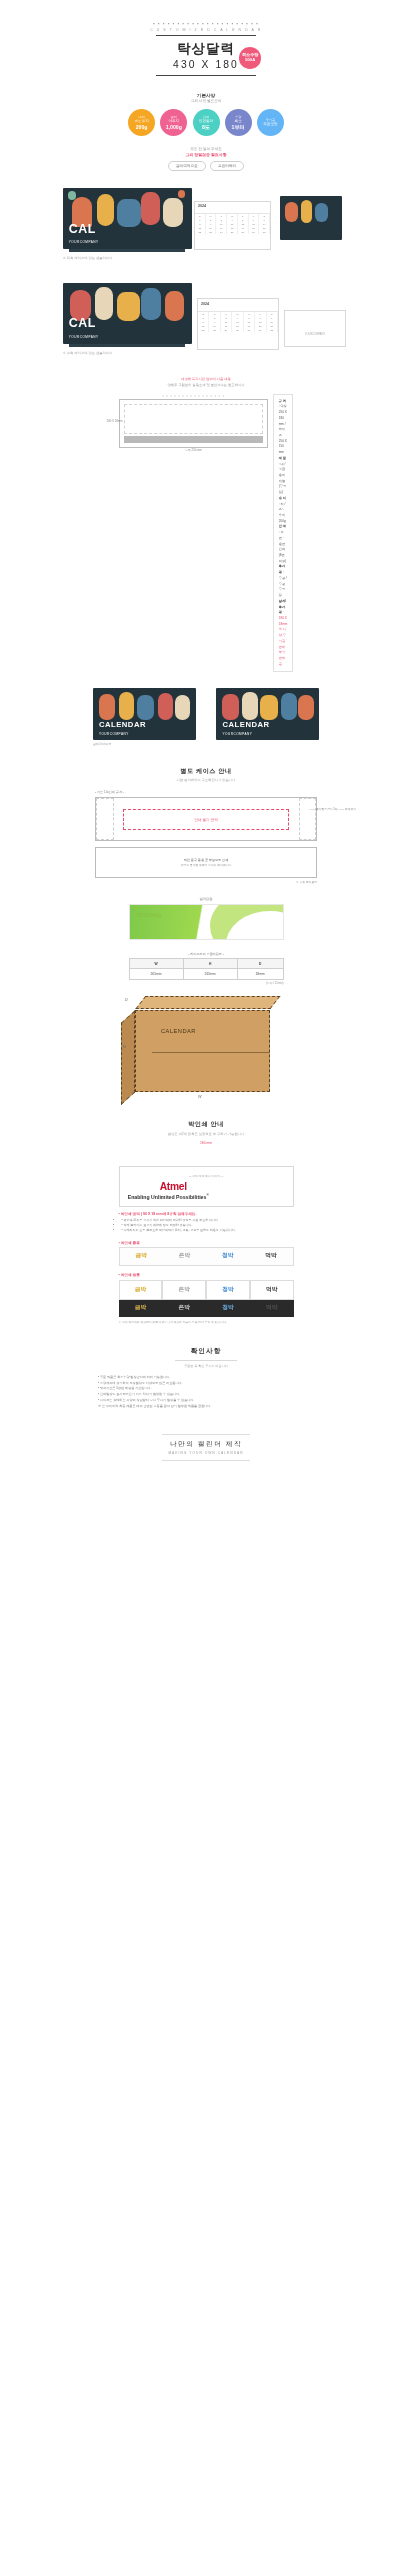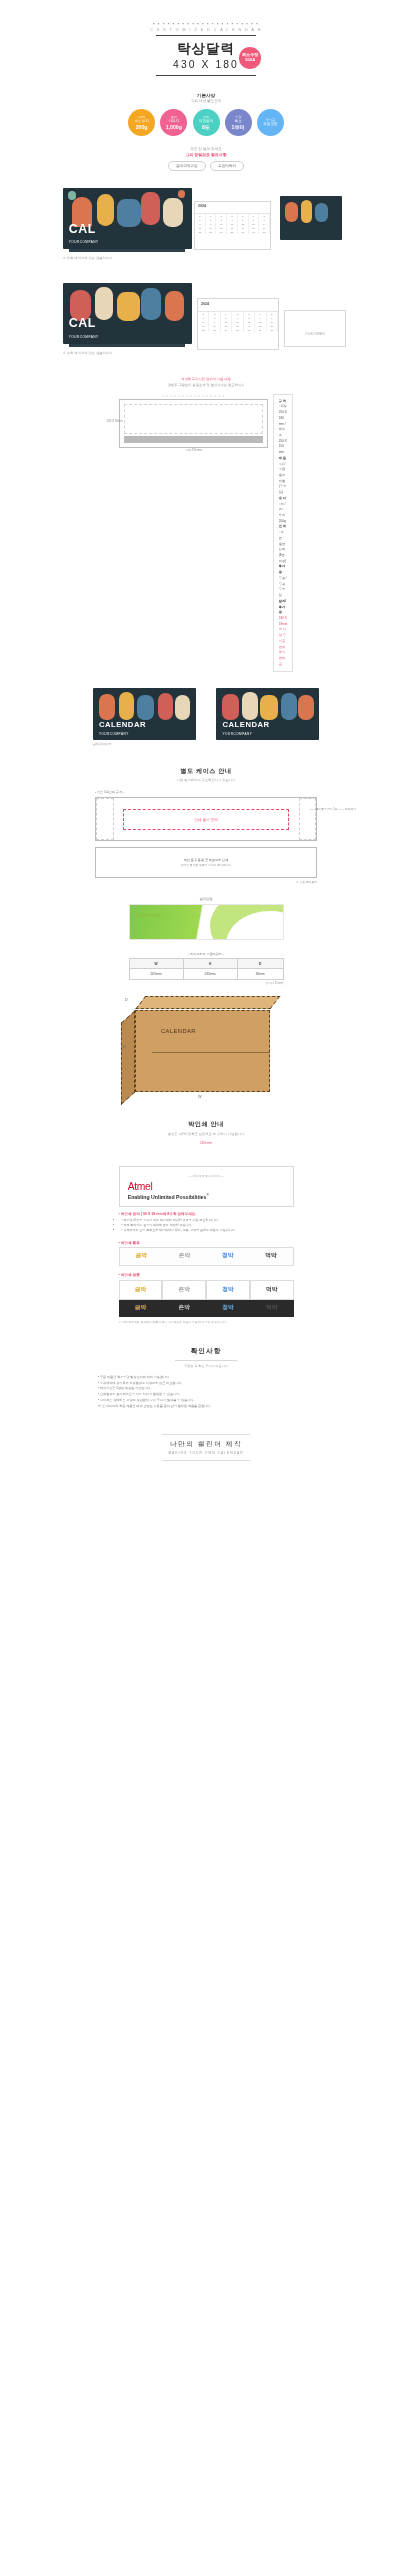--- a/index.html
+++ b/index.html
@@ -180,21 +180,21 @@
   .box3d .lh { position:absolute; left:2.1px; top:49px; font-size:3.6px; color:#666; font-style:italic; }
   .box3d .ld { position:absolute; left:4.1px; top:2.1px; font-size:3.6px; color:#666; font-style:italic; }
 
   
   .foil { margin-top: 21.6px; }
   .foil .atmel {
     width: 175px; margin: 5.2px auto 0; border:0.5px solid #d8d8d8; background:#fff;
     padding: 6.2px 8.2px; position:relative;
   }
   .atmel-top { font-size:2.8px; color:#9a9a9a; text-align:center; margin-bottom:3.1px; }
-  .atmel-logo { font-size:10.3px; font-weight:normal; color:#c8102e; letter-spacing:-0.3px; }
+  .atmel-logo { font-size:10.3px; font-weight:bold; color:#c8102e; letter-spacing:-0.3px;margin-left:32px; }
   .atmel-tag { font-size:5.2px; font-weight:bold; color:#2f2f2f; margin-top:1px; }
   .atmel-tag .tm { font-size:3.1px; vertical-align:super; }
   .foil-notes { width:175px; margin: 5.2px auto 0; }
   .foil-notes .hl { font-size:3.6px; color:#e8486b; font-weight:bold; }
   .foil-notes li { font-size:3px; color:#777; line-height:1.75; margin-left:-6.2px; }
   .foil-notes ul { padding-left: 9.3px; margin:2.1px 0 0; }
 
   .foilbar-title { font-size:3.6px; color:#e8486b; font-weight:bold; width:175px; margin:7.2px auto 2.1px; }
   .foilbar {
     width:175px; margin:0 auto; display:flex; border:0.5px solid #ddd; overflow:hidden;

